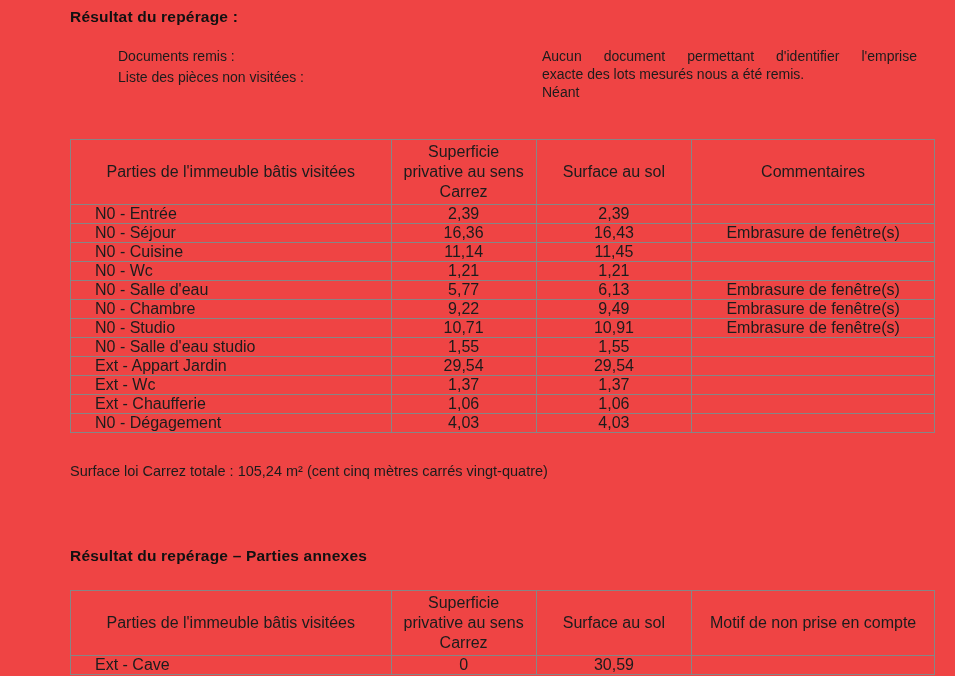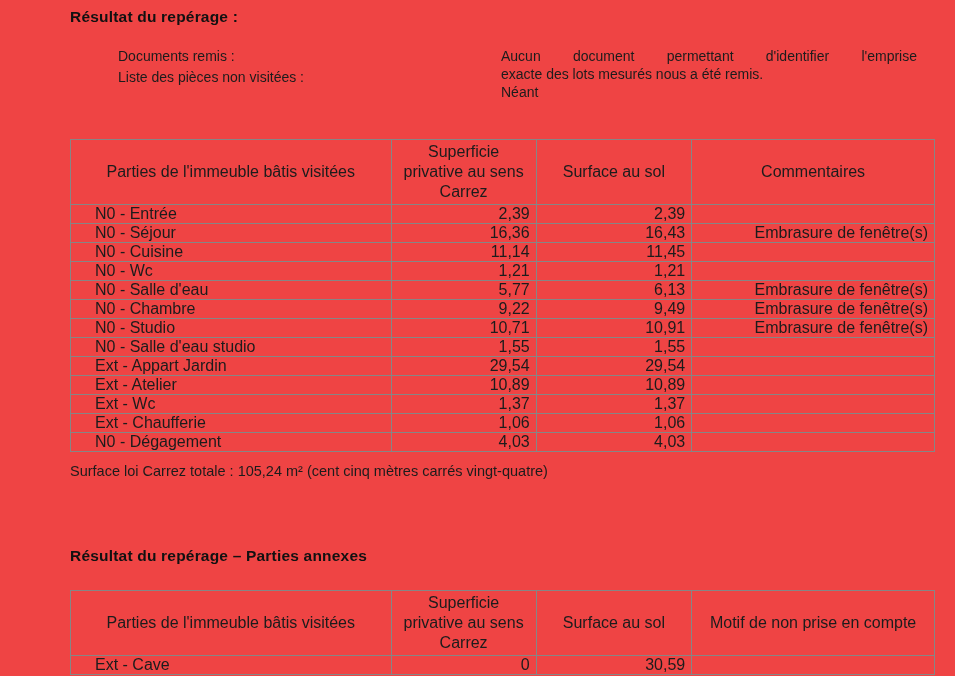--- a/index.html
+++ b/index.html
@@ -41,21 +41,21 @@
   #label-pieces { top: 68px; }
 
   .right-col {
     position: absolute;
     left: 501px;
     top: 47px;
     width: 416px;
     font-size: 14px;
     line-height: 18px;
   }
-  .right-col .line { display: block; }
+  .right-col .line { display: block; margin-left: 41px; }
   .right-col .line.justified {
     text-align: justify;
     text-align-last: justify;
   }
 
   .summary-lines {
     position: absolute;
     left: 70px;
     top: 461px;
     font-size: 14.5px;
@@ -88,21 +88,21 @@
   .tbl th {
     height: 33px;
     text-align: center;
     vertical-align: middle;
     line-height: 1.25;
     white-space: normal;
     padding: 2px 8px;
   }
   .tbl td {
     height: 18px;
-    text-align: right;
+    text-align: center;
     vertical-align: middle;
   }
   .tbl td.cell-left {
     text-align: left;
     padding-left: 24px;
   }
 </style>
 </head>
 <body>
 
@@ -184,26 +184,20 @@
           <td>1,55</td>
           <td></td>
         </tr>
         <tr>
           <td class="cell-left">Ext - Appart Jardin</td>
           <td>29,54</td>
           <td>29,54</td>
           <td></td>
         </tr>
         <tr>
-          <td class="cell-left">Ext - Atelier</td>
-          <td>10,89</td>
-          <td>10,89</td>
-          <td></td>
-        </tr>
-        <tr>
           <td class="cell-left">Ext - Wc</td>
           <td>1,37</td>
           <td>1,37</td>
           <td></td>
         </tr>
         <tr>
           <td class="cell-left">Ext - Chaufferie</td>
           <td>1,06</td>
           <td>1,06</td>
           <td></td>

